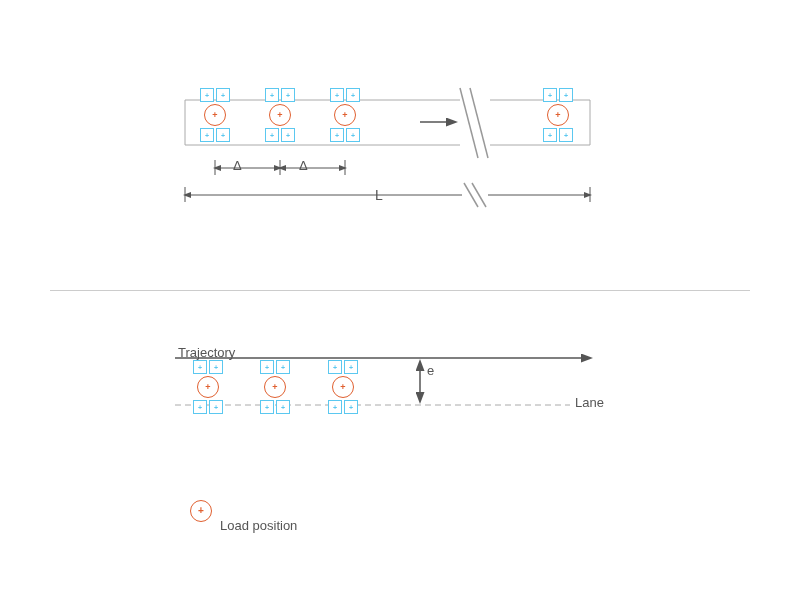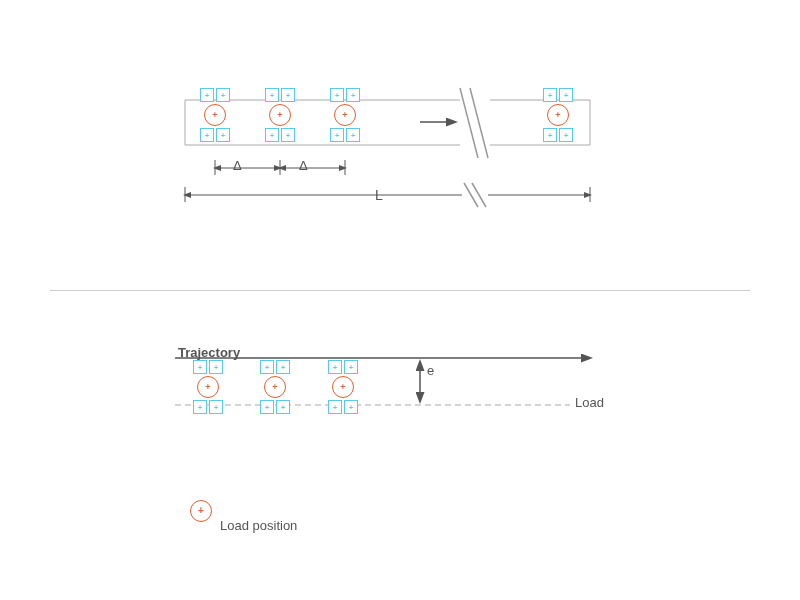--- a/index.html
+++ b/index.html
@@ -184,23 +184,23 @@
   <svg style="position:absolute; top:310px; left:0; width:800px; height:250px;">
 
     <line x1="175" y1="48" x2="590" y2="48" stroke="#555" stroke-width="1.5" marker-end="url(#arrow-head)"></line>
 
     <line x1="175" y1="95" x2="570" y2="95" stroke="#aaa" stroke-width="1" stroke-dasharray="6,4"></line>
 
     <line x1="420" y1="52" x2="420" y2="91" stroke="#555" stroke-width="1.5" marker-start="url(#arrow-left)" marker-end="url(#arrow-head)"></line>
 
   </svg>
 
-  <div style="position:absolute; top:345px; left:178px; font-size:13px; color:#555;font-weight:bold;">Trajectory</div>
-
-  <div style="position:absolute; top:395px; left:575px; font-size:13px; color:#555;">Load</div>
+  <div style="position:absolute; top:345px; left:178px; font-size:13px; color:#555;">Trajectory</div>
+
+  <div style="position:absolute; top:395px; left:575px; font-size:13px; color:#555;">Lane</div>
 
   <div style="position:absolute; top:363px; left:427px; font-size:13px; color:#555;">e</div>
 
   <div class="axle-group" style="position:absolute; top:360px; left:193px;">
     <div class="wheel-row">
       <div class="wheel">+</div>
       <div class="wheel">+</div>
     </div>
     <div class="axle-center">+</div>
     <div class="wheel-row">

